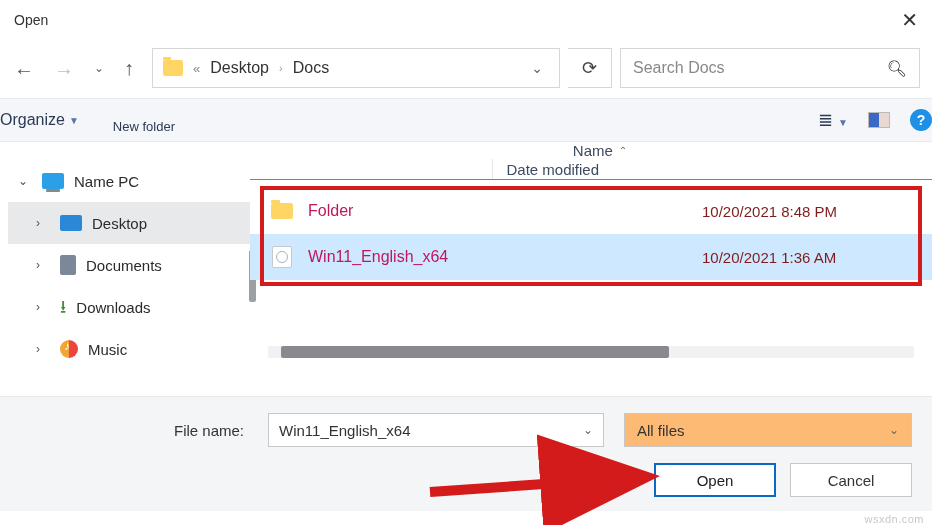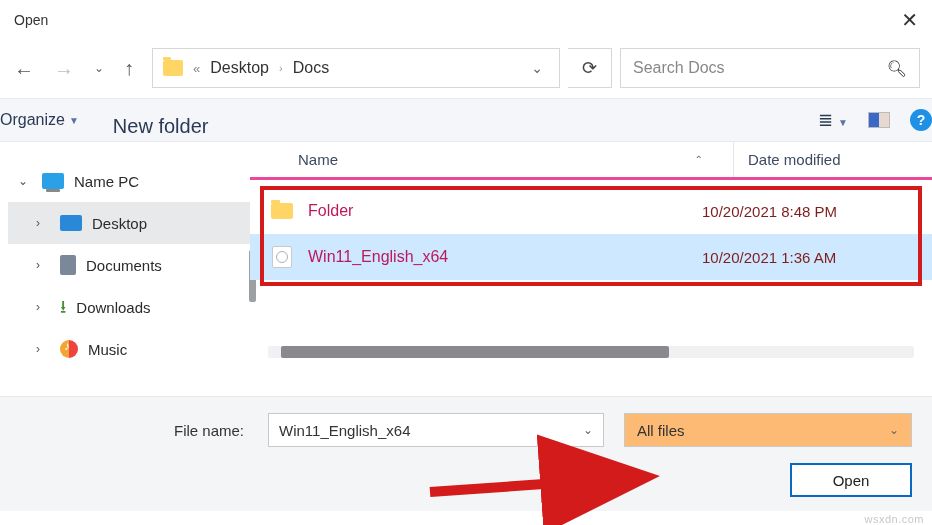--- a/index.html
+++ b/index.html
@@ -89,22 +89,22 @@
     .pc-icon { width:22px;height:16px;background:#2aa0e6;border-radius:2px;position:relative;}
     .pc-icon::after{content:"";position:absolute;bottom:-3px;left:4px;width:14px;height:3px;background:#888;border-radius:1px;}
     .desktop-icon{width:22px;height:16px;background:#2a88d8;border-radius:2px;}
     .doc-icon{width:16px;height:20px;background:#7a8899;border-radius:2px;}
     .dl-icon{color:#4a8a3a;font-size:18px;line-height:1;}
     .music-icon{width:18px;height:18px;border-radius:50%;background:conic-gradient(#ed443e 0 50%, #f2a435 0 100%);position:relative;}
     .music-icon::after{content:"♪";position:absolute;left:4px;top:-1px;color:#fff;font-size:12px;}
     .divider-handle{position:absolute;right:-6px;top:108px;width:7px;height:52px;background:#9da0a3;border-radius:2px;}
     .filearea { flex:1; position:relative; }
     .columns {
-      display:flex; height:38px; border-bottom:3px solid #ec4899; align-items:center;
-      color:#3d4a60; font-size:15px;
+      display:flex; height:38px; border-bottom:1px solid #ec4899; align-items:center;
+      color:#3d4a60; font-size:15px;flex-direction:column;
     }
     .col-name { flex:1; padding-left:48px; display:flex; align-items:center; gap:6px;}
     .col-name .sort { font-size:10px; color:#666; margin-left:auto; margin-right:30px; }
     .col-date { width:199px; border-left:1px solid #e4e6ea; padding-left:14px; height:100%; display:flex; align-items:center;}
     .highlight-box {
       position:absolute; left:10px; top:44px; right:10px; height:100px;
       border:4px solid #d31b1b; pointer-events:none;
     }
     .filerow {
       display:flex; align-items:center; height:46px; padding-left:20px; font-size:16px;
@@ -178,21 +178,21 @@
     <span class="mag">🔍︎</span>
   </div>
 </div>
 
 <div class="toolbar">
   <div class="toolbar-left">
     <span class="org">
       <span>Organize</span>
       <span class="drop">▼</span>
     </span>
-    <span style="font-size:20px;margin-top:12px;">New folder</span>
+    <span style="font-size:13px;margin-top:12px;">New folder</span>
   </div>
   <div class="toolbar-right">
     <span class="view-icon">≣ <span class="drop" style="font-size:10px;">▼</span></span>
     <span class="pane-icon"></span>
     <span class="help-icon">?</span>
   </div>
 </div>
 
 <div class="main">
   <div class="sidebar">
@@ -270,20 +270,23 @@
     </div>
     <div class="ft-select">
       <span>All files</span>
       <span class="dd">⌄</span>
     </div>
   </div>
   <div class="btn-row">
     <div class="btn primary">
       <span>Open</span>
     </div>
+    <div class="btn">
+      <span>Cancel</span>
+    </div>
   </div>
 </div>
 
 <div class="arrow-callout">
   <svg width="230" height="40">
     <defs>
       <marker id="ah" markerWidth="12" markerHeight="12" refX="9" refY="5" orient="auto">
         <polygon points="0,0 12,5 0,10" fill="#d31b1b"></polygon>
       </marker>
     </defs>

